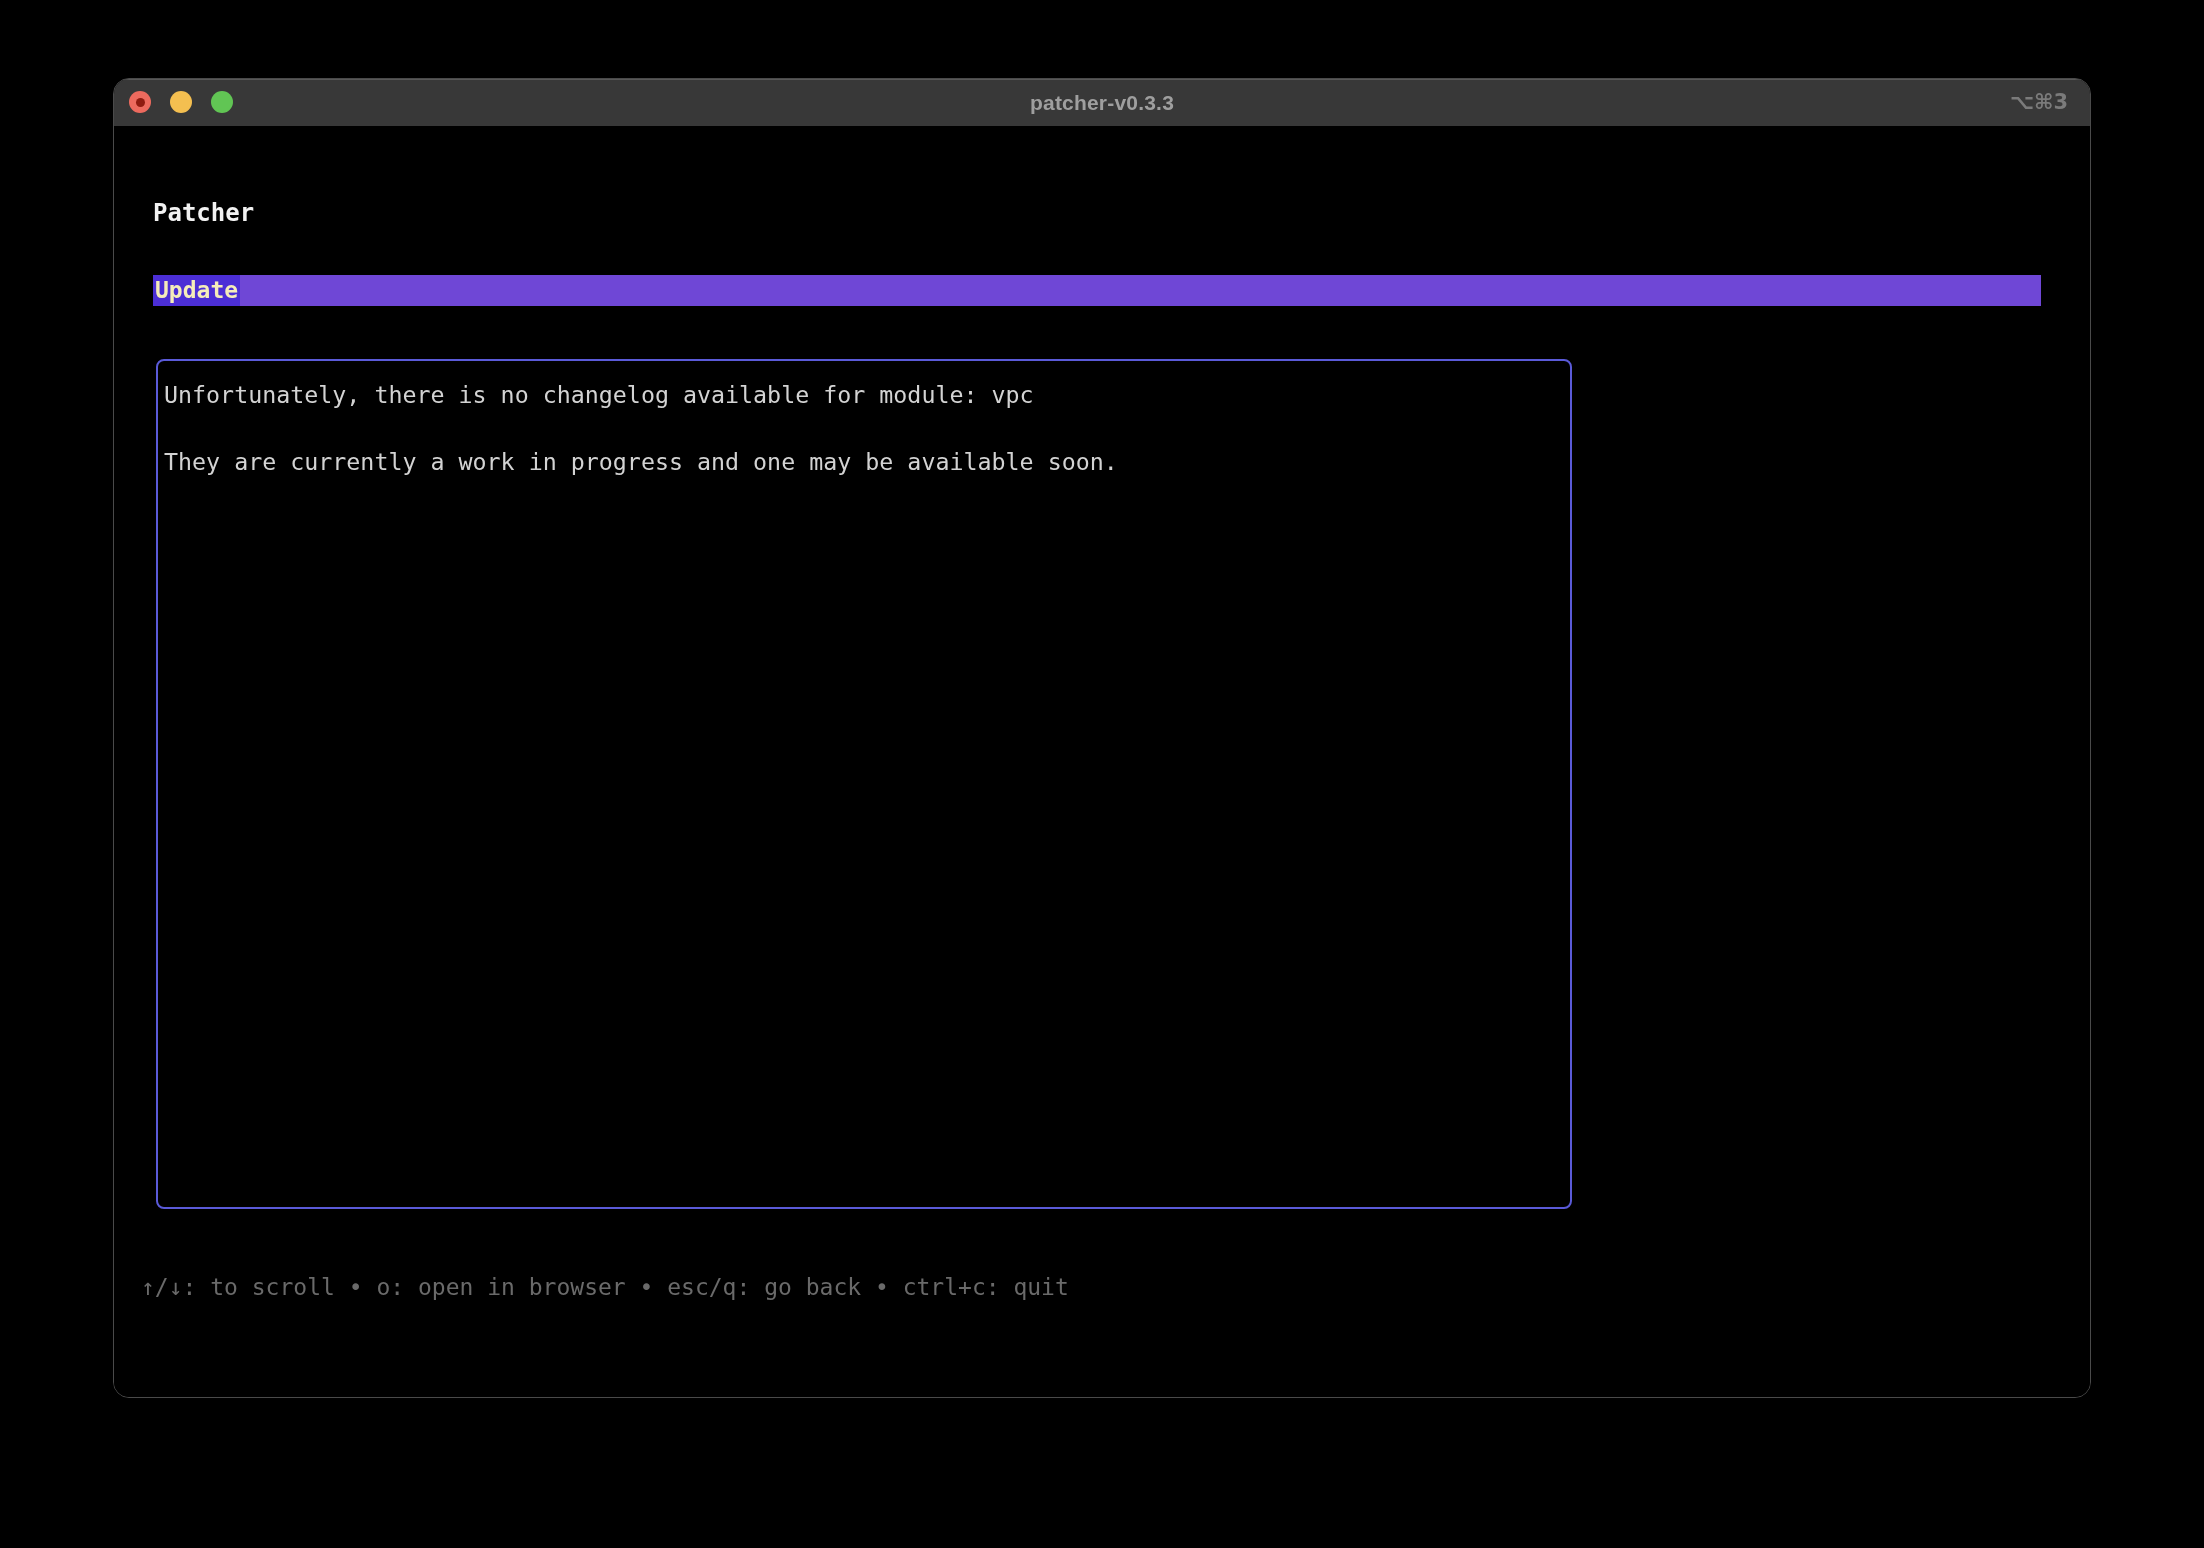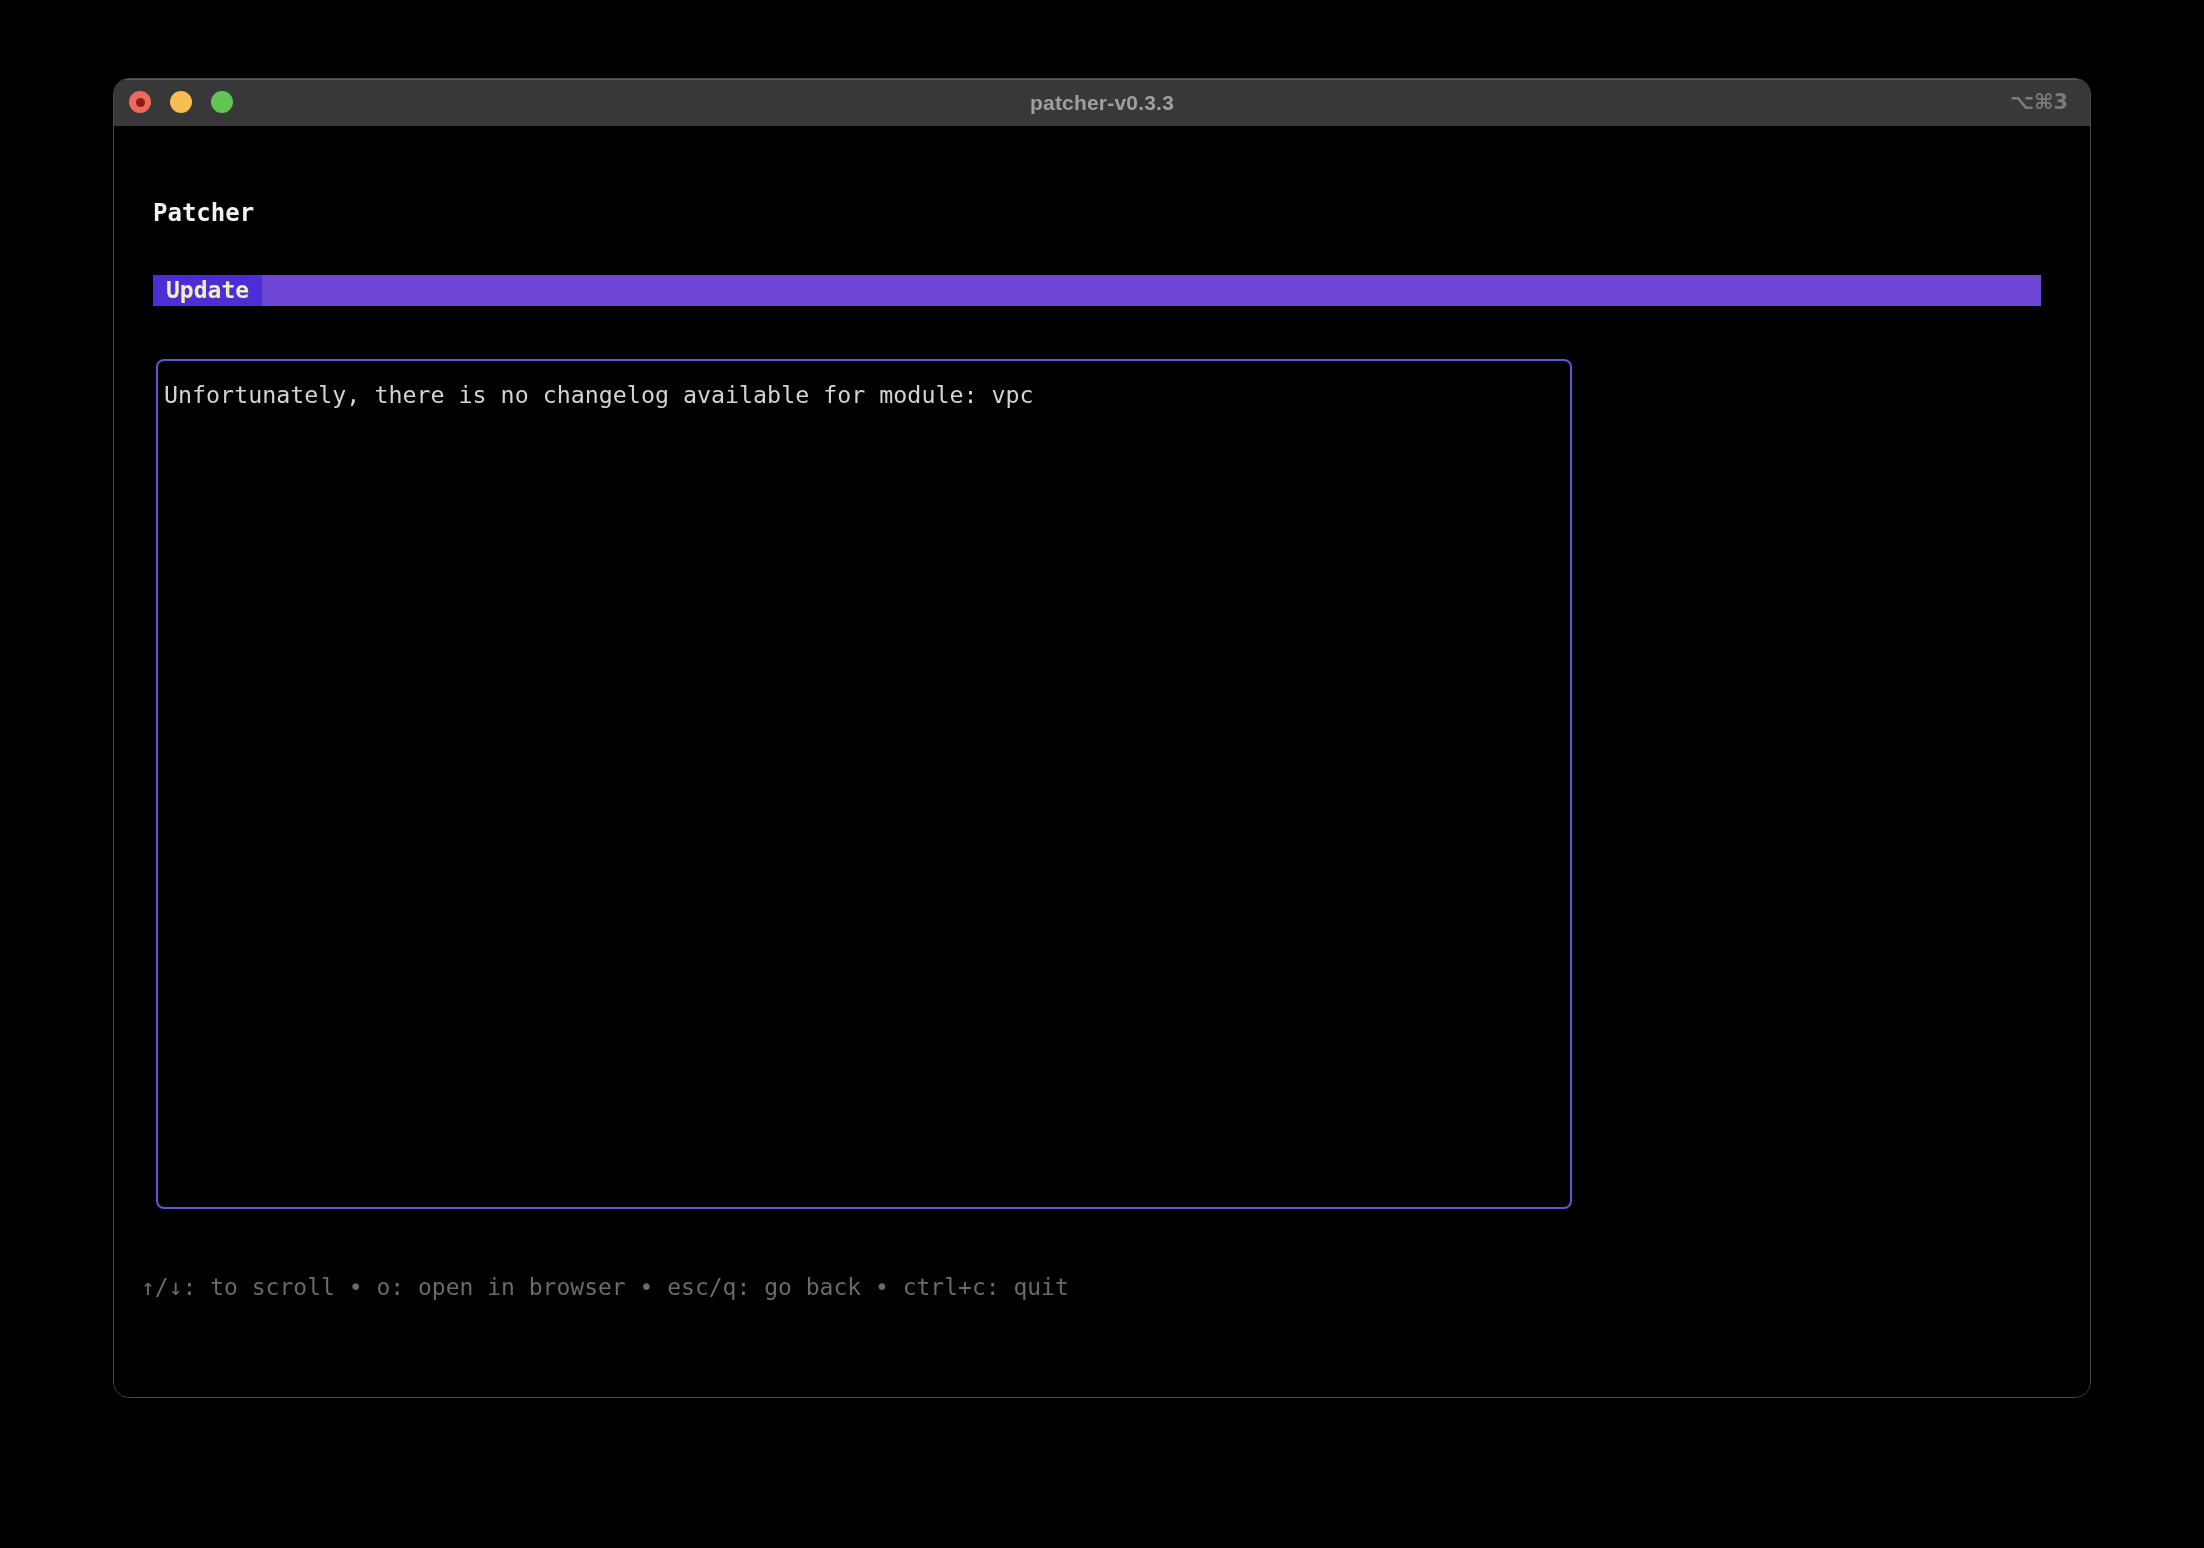--- a/index.html
+++ b/index.html
@@ -109,21 +109,21 @@
     background: #6f47d6;
     display: flex;
     align-items: stretch;
   }
   .tab-active {
     background: #4b2ed6;
     color: #f5edba;
     font-size: 23px;
     font-weight: bold;
     line-height: 31px;
-    padding: 0 13px;
+    padding: 0 2px;
     white-space: pre;
   }
   .changelog-box {
     position: absolute;
     left: 42px;
     top: 233px;
     width: 1416px;
     height: 850px;
     border: 2px solid #5a5ad8;
     border-radius: 8px;
@@ -170,19 +170,20 @@
     <div class="terminal">
 
       <div class="app-heading">Patcher</div>
 
       <div class="tab-bar">
         <div class="tab-active">Update</div>
       </div>
 
       <div class="changelog-box">
         <p>Unfortunately, there is no changelog available for module: vpc</p>
+        <p>They are currently a work in progress and one may be available soon.</p>
       </div>
 
       <div class="help-bar"><span>↑/↓: to scroll</span><span> • </span><span>o: open in browser</span><span> • </span><span>esc/q: go back</span><span> • </span><span>ctrl+c: quit</span></div>
 
     </div>
   </div>
 </div>
 
 </body></html>

